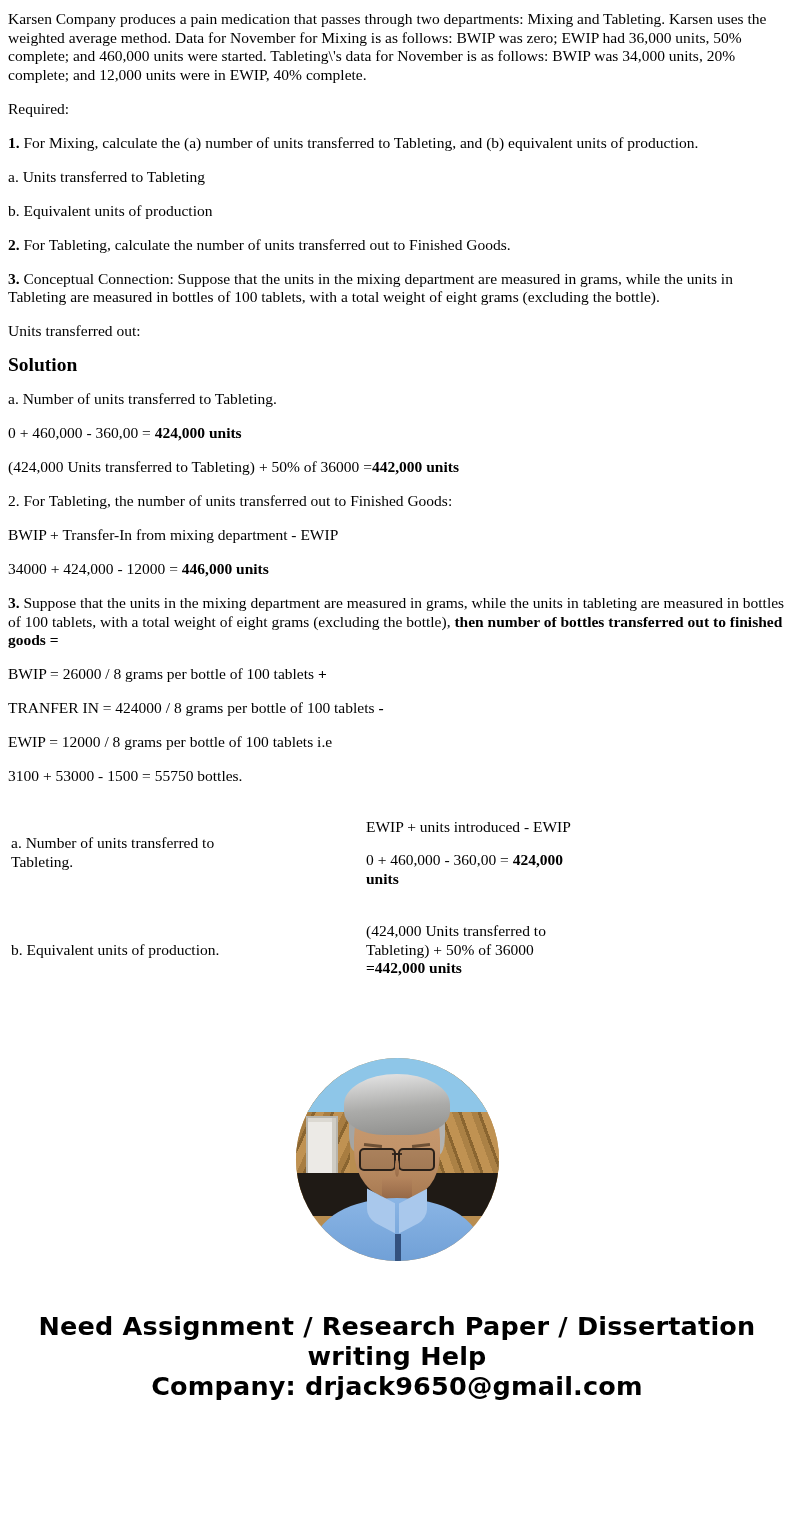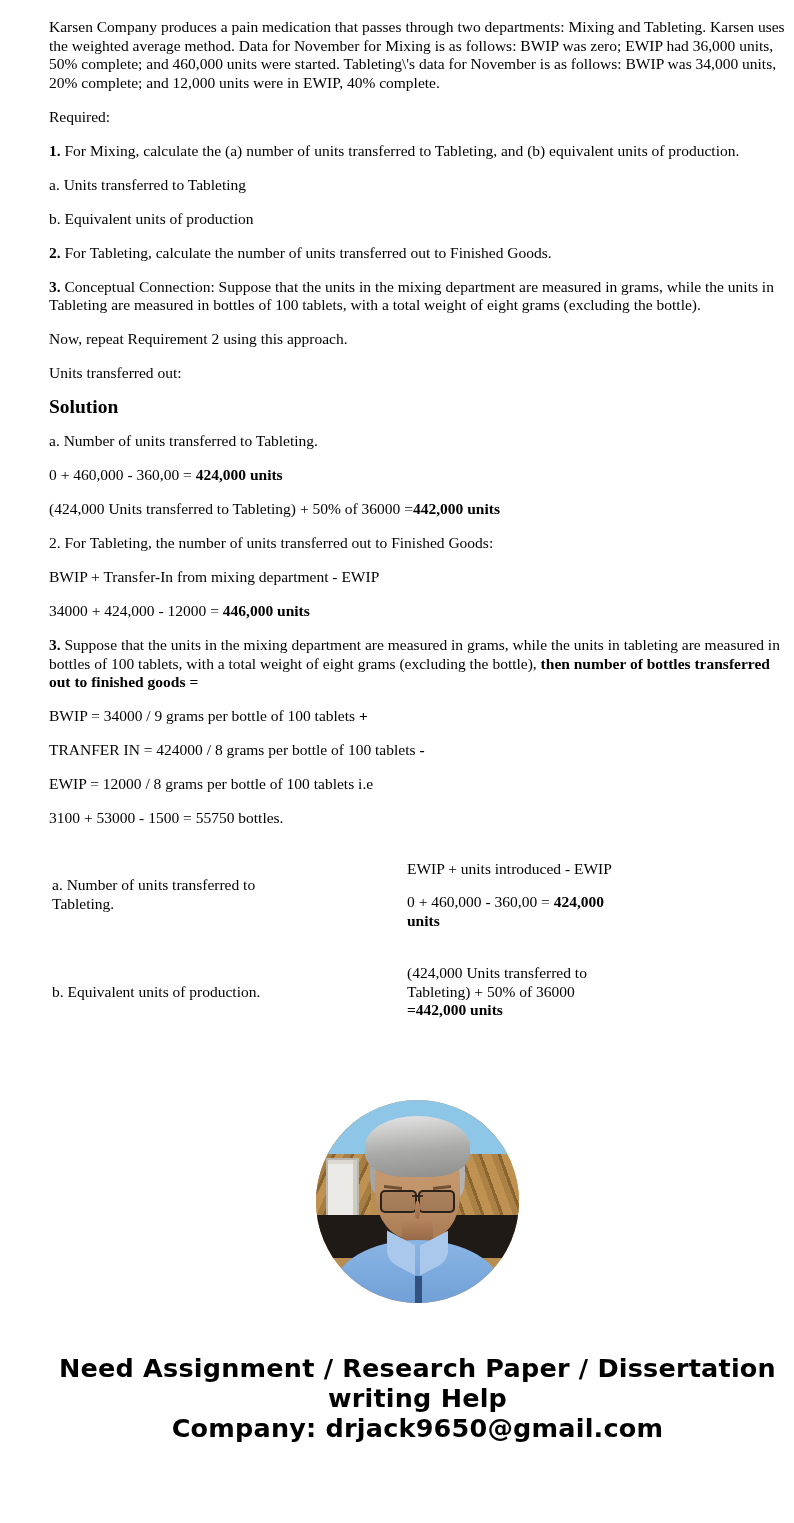--- a/index.html
+++ b/index.html
@@ -1,21 +1,21 @@
 <!DOCTYPE html>
 <html><head>
 <meta charset="utf-8">
 <style>
   html,body { margin:0; padding:0; }
   body {
     width:794px; height:1523px; background:#ffffff; overflow:hidden;
     font-family:"Liberation Serif","DejaVu Serif",serif;
     font-size:15.5px; color:#000; -webkit-font-smoothing:antialiased;
   }
-  .doc { padding:10px 8px 0 8px;margin-left:41px; }
+  .doc { padding:2px 8px 0 8px; }
   .doc p { margin:15.5px 0; line-height:18.5px; }
   .doc p.first { margin-top:8px; }
   .b { font-weight:normal; }
   .h2 {
     font-size:19.5px; font-weight:bold; margin:17px 0; line-height:23px;
   }
 
   
   .sumtable { margin:32px 0 0 3px; }
   .trow { display:grid; grid-template-columns:355px 225px; align-items:center; }
@@ -86,42 +86,41 @@
   <p><b>1.</b><span> For Mixing, calculate the (a) number of units transferred to Tableting, and (b) equivalent units of production.</span></p>
 
   <p>a. Units transferred to Tableting</p>
 
   <p>b. Equivalent units of production</p>
 
   <p><b>2.</b><span> For Tableting, calculate the number of units transferred out to Finished Goods.</span></p>
 
   <p><b>3.</b><span> Conceptual Connection: Suppose that the units in the mixing department are measured in grams, while the units in Tableting are measured in bottles of 100 tablets, with a total weight of eight grams (excluding the bottle).</span></p>
 
-  <p>Now, repeat Requirement 2 using this approach.</p>
 
   <p>Units transferred out:</p>
 
   <p class="h2">Solution</p>
 
 
   <p>a. Number of units transferred to Tableting.</p>
 
   <p><span>0 + 460,000 - 360,00 = </span><b>424,000 units</b></p>
 
   <p><span>(424,000 Units transferred to Tableting) + 50% of 36000 =</span><b>442,000 units</b></p>
 
   <p class="b">2. For Tableting, the number of units transferred out to Finished Goods:</p>
 
   <p>BWIP + Transfer-In from mixing department - EWIP</p>
 
   <p><span>34000 + 424,000 - 12000 = </span><b>446,000 units</b></p>
 
   <p><b>3.</b><span>  Suppose that the units in the mixing department are measured in grams, while the units in tableting are measured in bottles of 100 tablets, with a total weight of eight grams (excluding the bottle), </span><b>then number of bottles transferred out to finished goods =</b></p>
 
-  <p><span>BWIP = 34000 / 9 grams per bottle of 100 tablets </span><b>+</b></p>
+  <p><span>BWIP = 26000 / 8 grams per bottle of 100 tablets </span><b>+</b></p>
 
   <p><span>TRANFER IN = 424000 / 8 grams per bottle of 100 tablets </span><b>-</b></p>
 
   <p>EWIP = 12000 / 8 grams per bottle of 100 tablets i.e</p>
 
   <p>3100 + 53000 - 1500 = 55750 bottles.</p>
 
   <div class="sumtable">
     <div class="trow">
       <div class="tleft">

